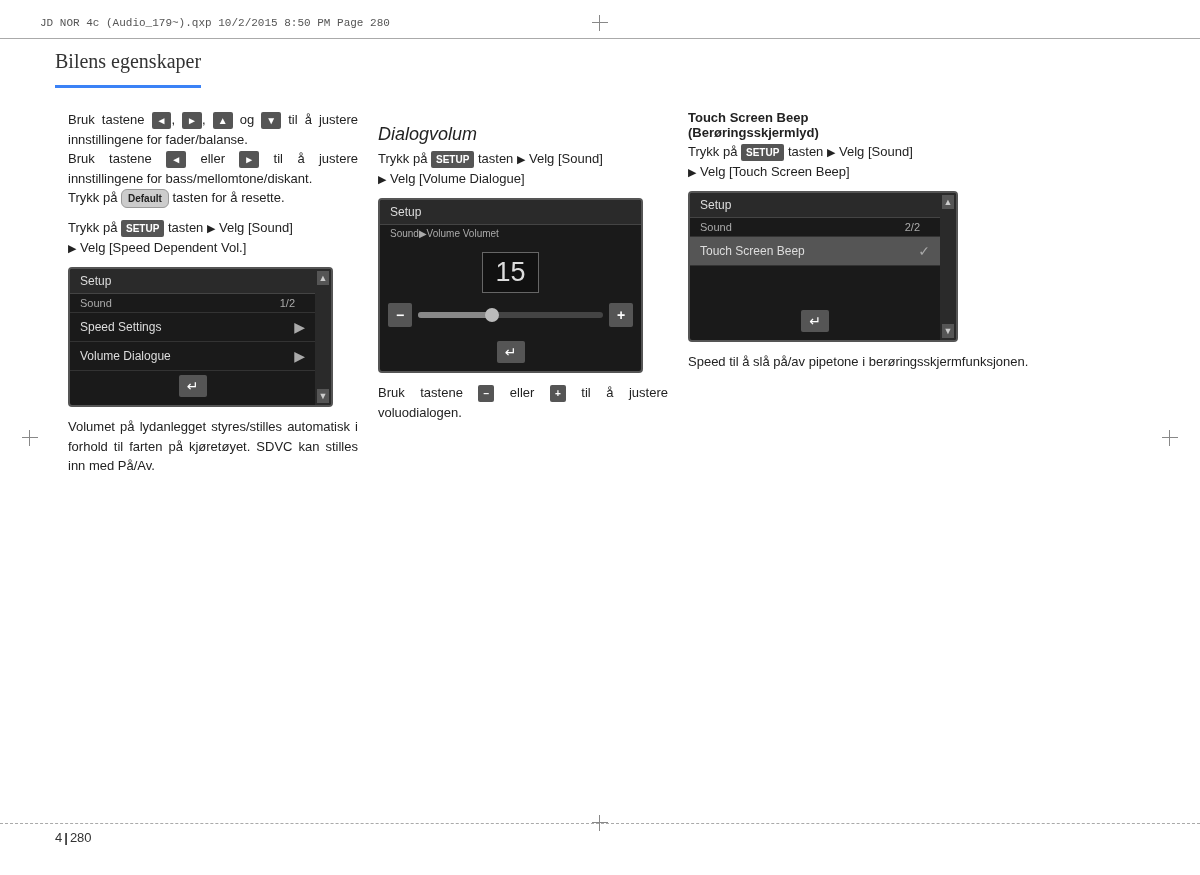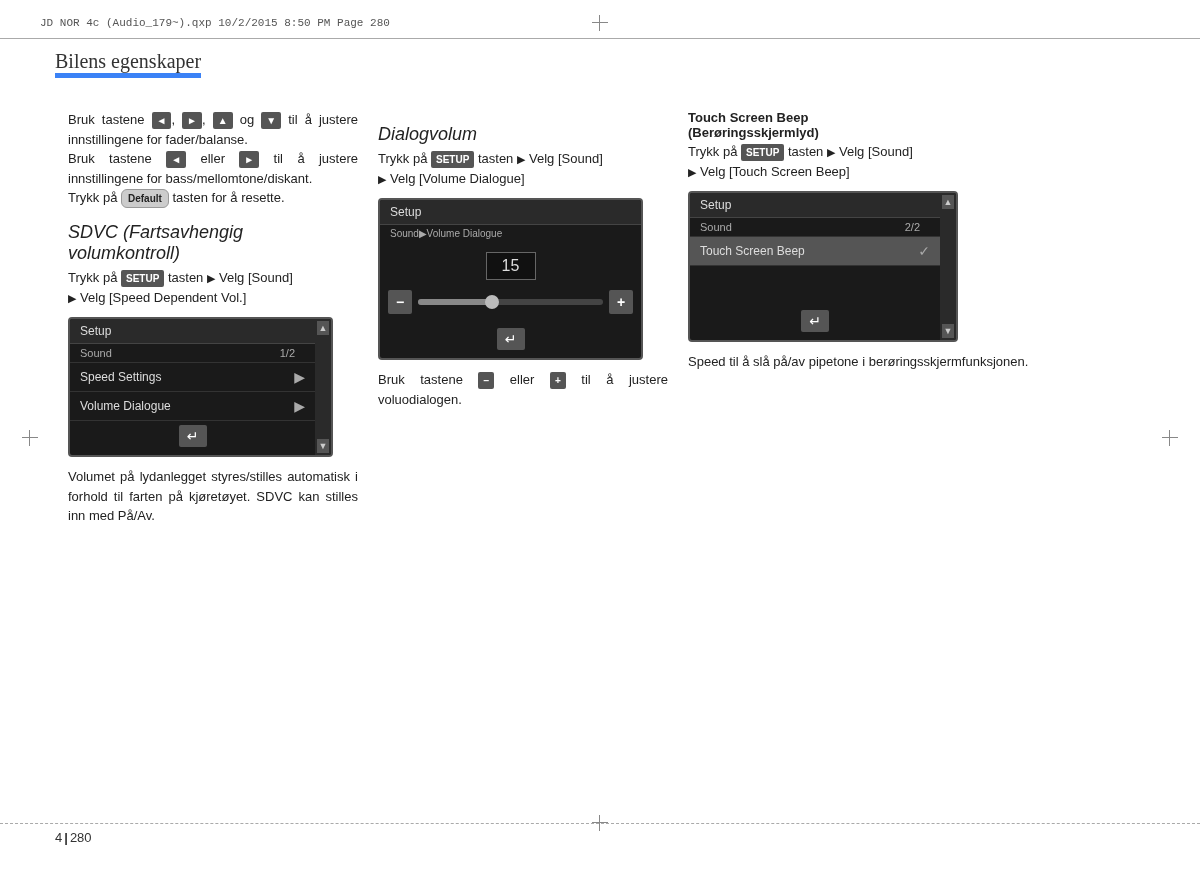--- a/index.html
+++ b/index.html
@@ -49,22 +49,22 @@
     
     .page-title-area {
       position: absolute;
       top: 50px; left: 55px; right: 55px;
     }
     .page-title {
       font-size: 20px;
       font-weight: normal;
       color: #333;
       font-family: Georgia, serif;
-      border-bottom: 5px solid #3b82f6;
-      padding-bottom: 0;
+      border-bottom: 3px solid #3b82f6;
+      padding-bottom: 12px;
       display: inline-block;
     }
 
     
     .content-area {
       position: absolute;
       top: 110px;
       left: 68px; right: 55px;
       display: flex;
       gap: 0;
@@ -220,21 +220,21 @@
     .volume-display {
       display: flex;
       align-items: center;
       justify-content: center;
       padding: 10px;
     }
     .volume-number {
       background: #111;
       border: 1px solid #666;
       color: #ddd;
-      font-size: 16px;
+      font-size: 27px;
       padding: 4px 12px;
       min-width: 50px;
       text-align: center;
     }
     .volume-slider-row {
       display: flex;
       align-items: center;
       padding: 0 8px 10px;
       gap: 6px;
     }
@@ -390,21 +390,20 @@
 
 <div class="content-area">
 
   <div class="col1">
     <p class="body-text">
       Bruk tastene <span class="btn-inline">◄</span>, <span class="btn-inline">►</span>, <span class="btn-inline">▲</span> og <span class="btn-inline">▼</span> til å justere innstillingene for fader/balanse.<br>
       Bruk tastene <span class="btn-inline">◄</span> eller <span class="btn-inline">►</span> til å justere innstillingene for bass/mellomtone/diskant.<br>
       Trykk på <span class="btn-default">Default</span> tasten for å resette.
     </p>
 
-    <div class="section-heading">SDVC (Fartsavhengig volumkontroll)</div>
     <p class="body-text">
       Trykk på <span class="btn-inline">SETUP</span> tasten <span class="arr">▶</span> Velg [Sound]<br>
       <span class="arr">▶</span> Velg [Speed Dependent Vol.]
     </p>
 
     <div class="setup-screen">
       <div class="setup-with-scroll">
         <div class="setup-main">
           <div class="setup-titlebar">
             <span>Setup</span>
@@ -439,21 +438,21 @@
     <div class="section-heading">Dialogvolum</div>
     <p class="body-text">
       Trykk på <span class="btn-inline">SETUP</span> tasten <span class="arr">▶</span> Velg [Sound]<br>
       <span class="arr">▶</span> Velg [Volume Dialogue]
     </p>
 
     <div class="volume-screen">
       <div class="setup-titlebar">
         <span>Setup</span>
       </div>
-      <div class="setup-subtitle">Sound▶Volume Dialogue</div>
+      <div class="setup-subtitle">Sound▶Volume Volumet</div>
       <div class="volume-display">
         <div class="volume-number">15</div>
       </div>
       <div class="volume-slider-row">
         <div class="vol-btn">−</div>
         <div class="slider-track">
           <div class="slider-fill"></div>
           <div class="slider-thumb"></div>
         </div>
         <div class="vol-btn">+</div>

